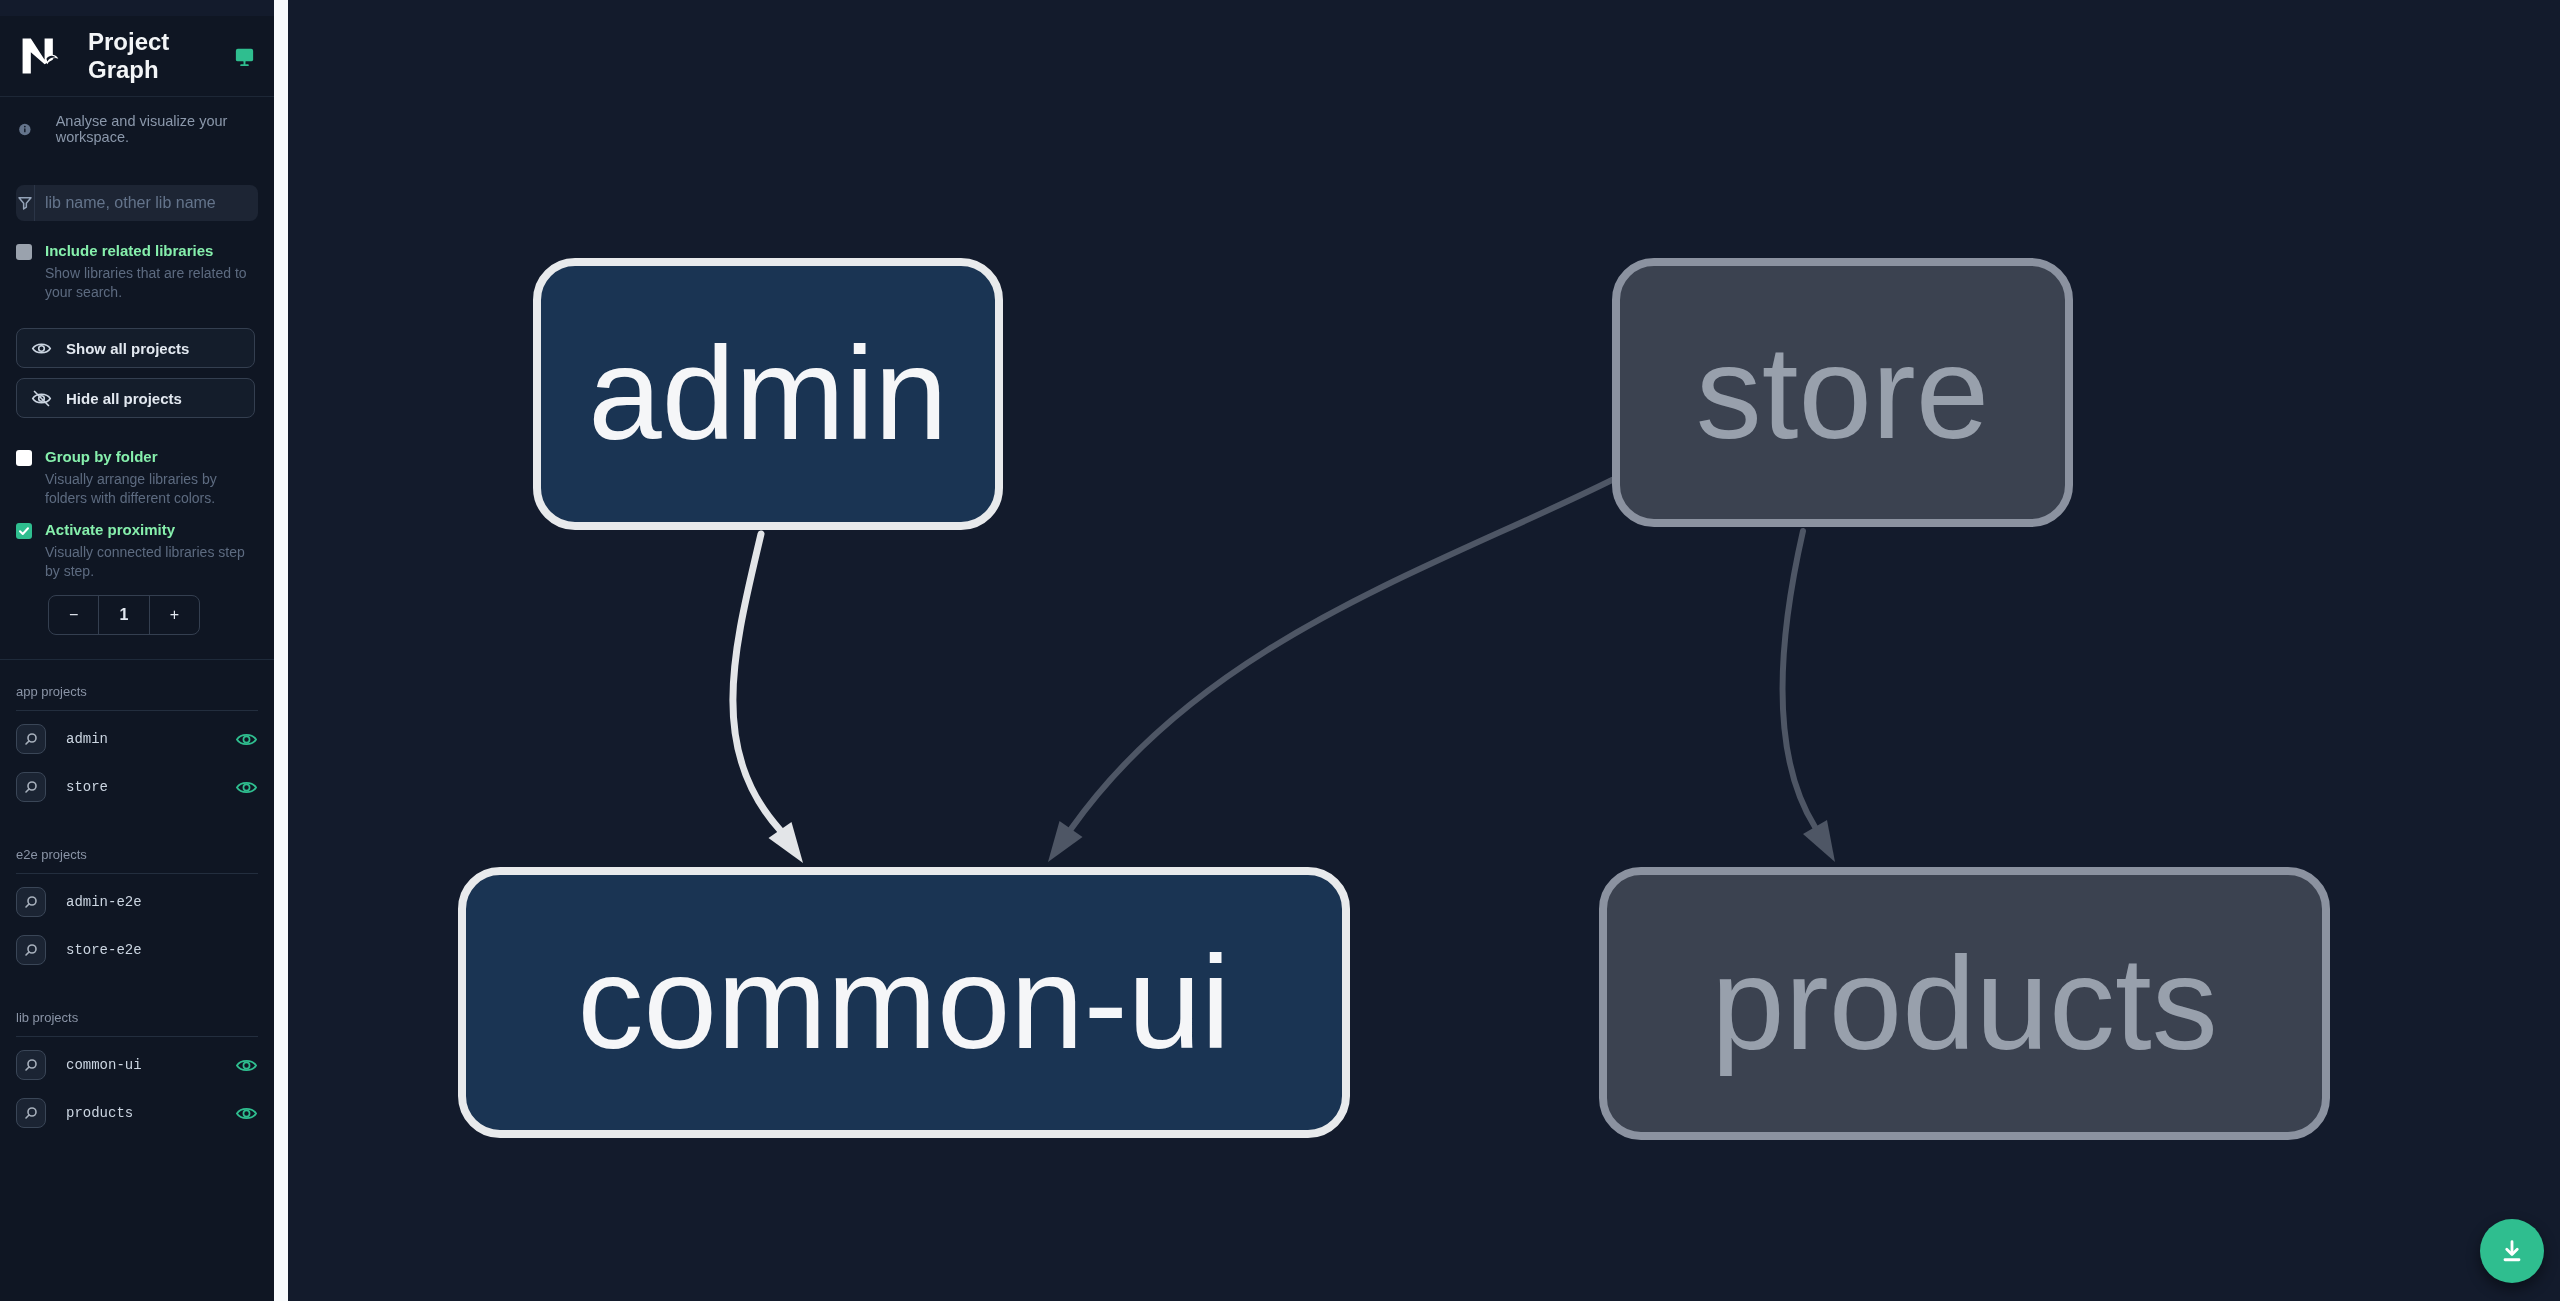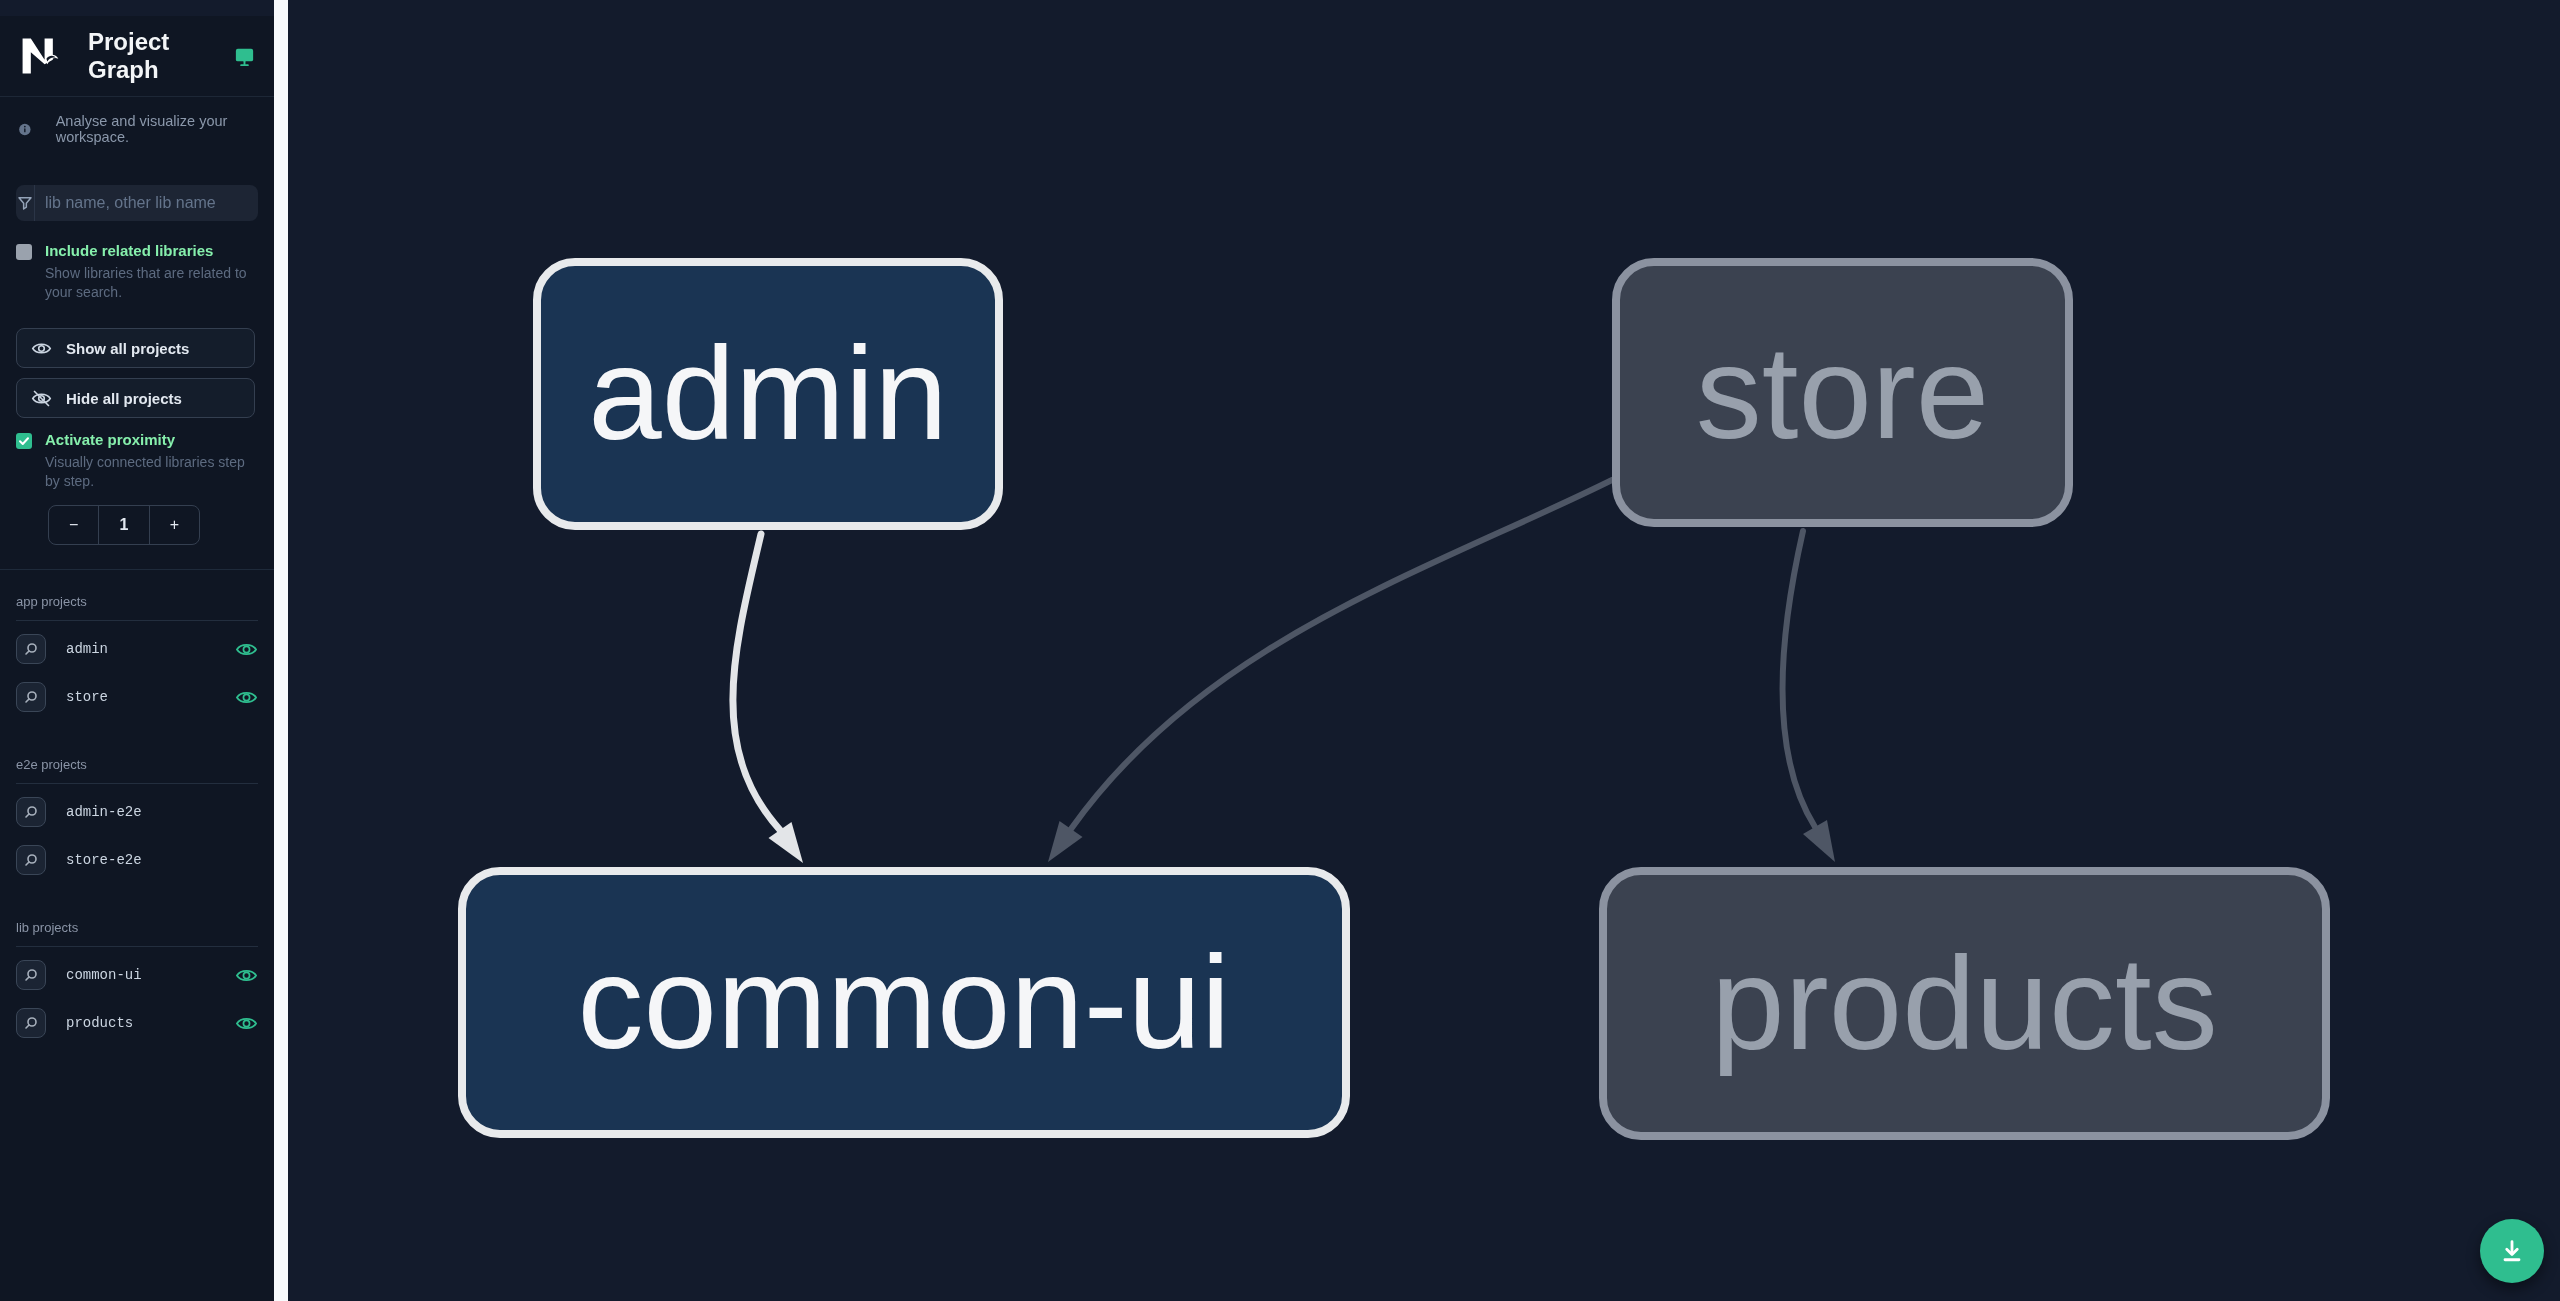--- a/index.html
+++ b/index.html
@@ -200,20 +200,25 @@
 
   <button class="sb-btn">
     <svg width="21" height="21" viewBox="0 0 24 24" fill="none" stroke="#cbd5e1" stroke-width="1.8">
       <path d="M2 12 C6 5.5 18 5.5 22 12 C18 18.5 6 18.5 2 12 z"></path>
       <circle cx="12" cy="12" r="3.2"></circle>
       <line x1="3.5" y1="3.5" x2="20.5" y2="20.5"></line>
     </svg>
     <span>Hide all projects</span>
   </button>
 
+  <div class="opt opt-group">
+    <span class="checkbox white"></span>
+    <span class="opt-label">Group by folder</span>
+    <span class="opt-desc">Visually arrange libraries by folders with different colors.</span>
+  </div>
 
   <div class="opt opt-prox">
     <span class="checkbox green">
       <svg width="12" height="12" viewBox="0 0 24 24" fill="none" stroke="#ffffff" stroke-width="4" stroke-linecap="round" stroke-linejoin="round">
         <path d="M4 12.5 L9.5 18 L20 6.5"></path>
       </svg>
     </span>
     <span class="opt-label">Activate proximity</span>
     <span class="opt-desc">Visually connected libraries step by step.</span>
   </div>

